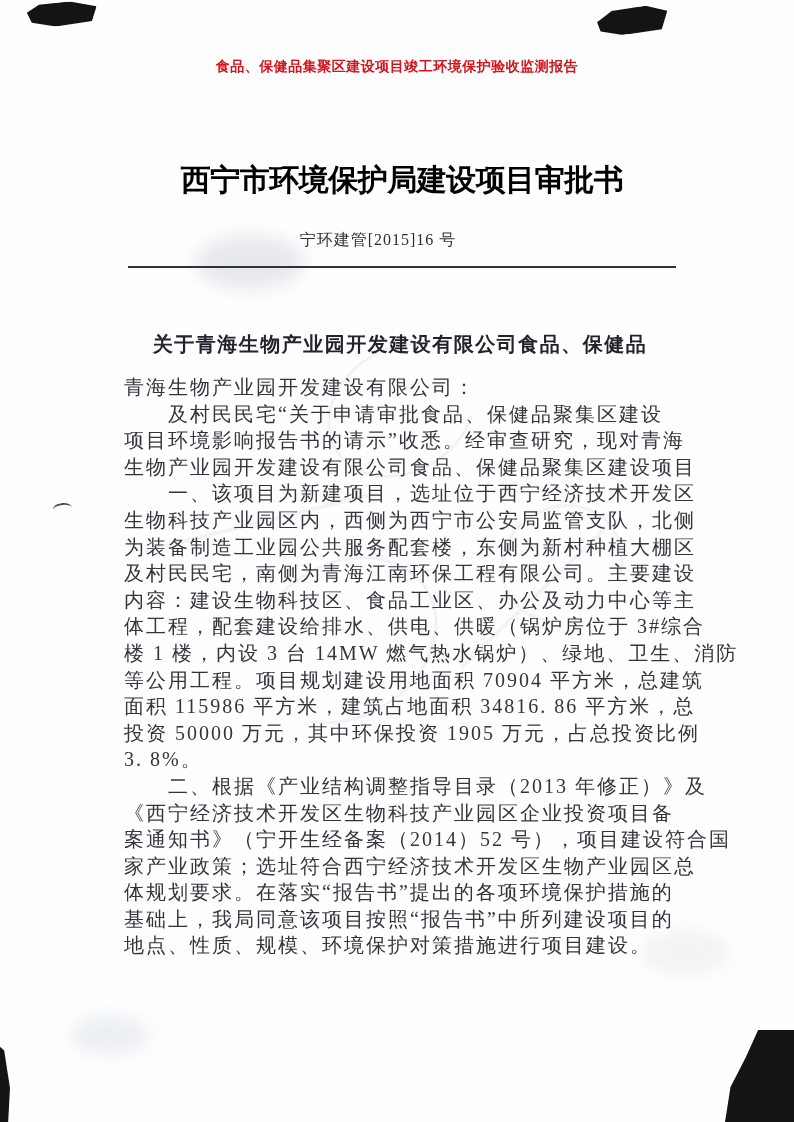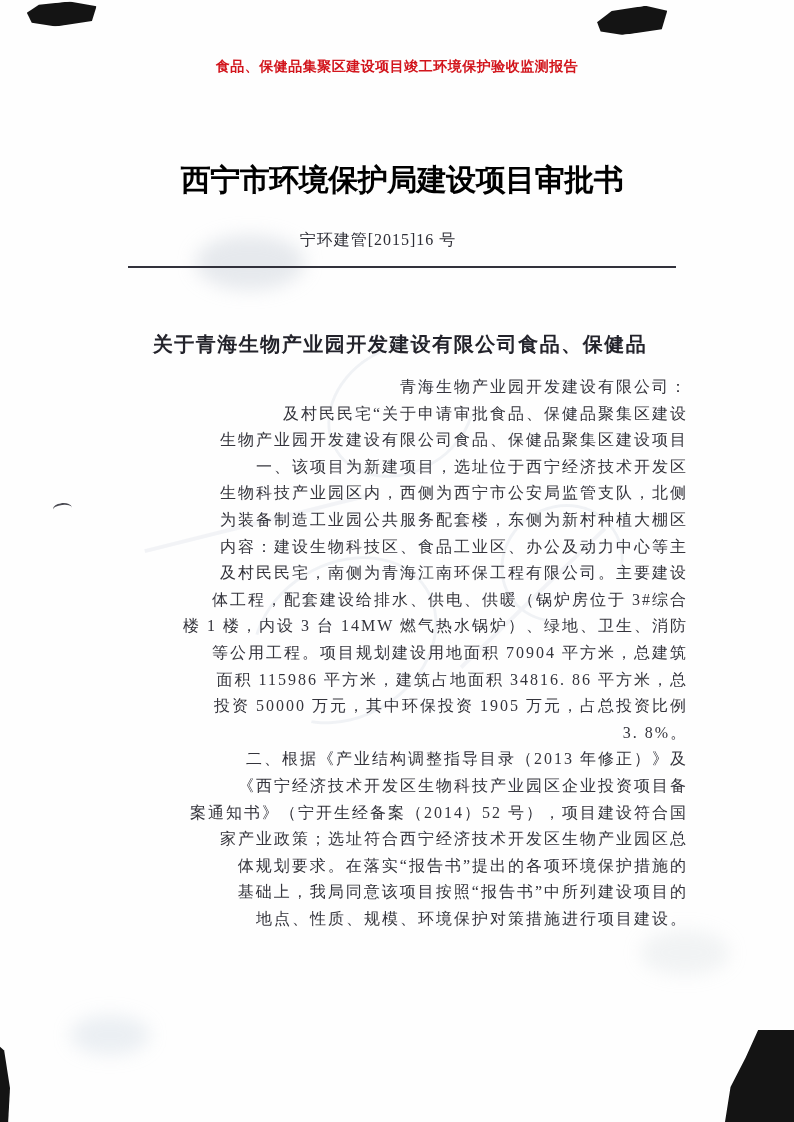--- a/index.html
+++ b/index.html
@@ -39,24 +39,23 @@
   .rule{
     position:absolute;top:266px;left:128px;width:548px;height:2px;
     background:#32323c;
   }
   .subject{
     position:absolute;top:288px;left:100px;width:600px;
     text-align:center;font-size:20px;font-weight:700;
     letter-spacing:1.5px;line-height:33px;color:#23232b;margin-top:40px;
   }
   .body-text{
-    position:absolute;top:374px;left:136px;width:552px;
-    font-size:16px;line-height:26.6px;letter-spacing:2px;
+    position:absolute;top:374px;left:124px;width:552px;
+    font-size:20px;line-height:26.6px;letter-spacing:2px;
     color:#34343c;
-    text-align:right;
   }
   .body-line{white-space:nowrap;}
   
   .smudge{position:absolute;border-radius:50%;filter:blur(9px);pointer-events:none;}
   .smudge.s1{left:195px;top:235px;width:110px;height:55px;background:rgba(176,186,198,0.30);}
   .smudge.s2{left:70px;top:1015px;width:80px;height:40px;background:rgba(170,185,205,0.22);}
   .smudge.s3{left:640px;top:930px;width:90px;height:45px;background:rgba(185,192,202,0.18);}
   .squiggle{
     position:absolute;left:53px;top:503px;width:19px;height:9px;
     border-top:2px solid #4a4a52;border-radius:50% 50% 0 0;
@@ -103,26 +102,27 @@
 
   <div class="rule"></div>
 
   <div class="subject">
     <div>关于青海生物产业园开发建设有限公司食品、保健品</div>
   </div>
 
   <div class="body-text">
       <div class="body-line">青海生物产业园开发建设有限公司：</div>
       <div class="body-line">　　及村民民宅“关于申请审批食品、保健品聚集区建设</div>
+      <div class="body-line">项目环境影响报告书的请示”收悉。经审查研究，现对青海</div>
       <div class="body-line">生物产业园开发建设有限公司食品、保健品聚集区建设项目</div>
       <div class="body-line">　　一、该项目为新建项目，选址位于西宁经济技术开发区</div>
       <div class="body-line">生物科技产业园区内，西侧为西宁市公安局监管支队，北侧</div>
       <div class="body-line">为装备制造工业园公共服务配套楼，东侧为新村种植大棚区</div>
+      <div class="body-line">及村民民宅，南侧为青海江南环保工程有限公司。主要建设</div>
       <div class="body-line">内容：建设生物科技区、食品工业区、办公及动力中心等主</div>
-      <div class="body-line">及村民民宅，南侧为青海江南环保工程有限公司。主要建设</div>
       <div class="body-line">体工程，配套建设给排水、供电、供暖（锅炉房位于 3#综合</div>
       <div class="body-line">楼 1 楼，内设 3 台 14MW 燃气热水锅炉）、绿地、卫生、消防</div>
       <div class="body-line">等公用工程。项目规划建设用地面积 70904 平方米，总建筑</div>
       <div class="body-line">面积 115986 平方米，建筑占地面积 34816. 86 平方米，总</div>
       <div class="body-line">投资 50000 万元，其中环保投资 1905 万元，占总投资比例</div>
       <div class="body-line">3. 8%。</div>
       <div class="body-line">　　二、根据《产业结构调整指导目录（2013 年修正）》及</div>
       <div class="body-line">《西宁经济技术开发区生物科技产业园区企业投资项目备</div>
       <div class="body-line">案通知书》（宁开生经备案（2014）52 号），项目建设符合国</div>
       <div class="body-line">家产业政策；选址符合西宁经济技术开发区生物产业园区总</div>

